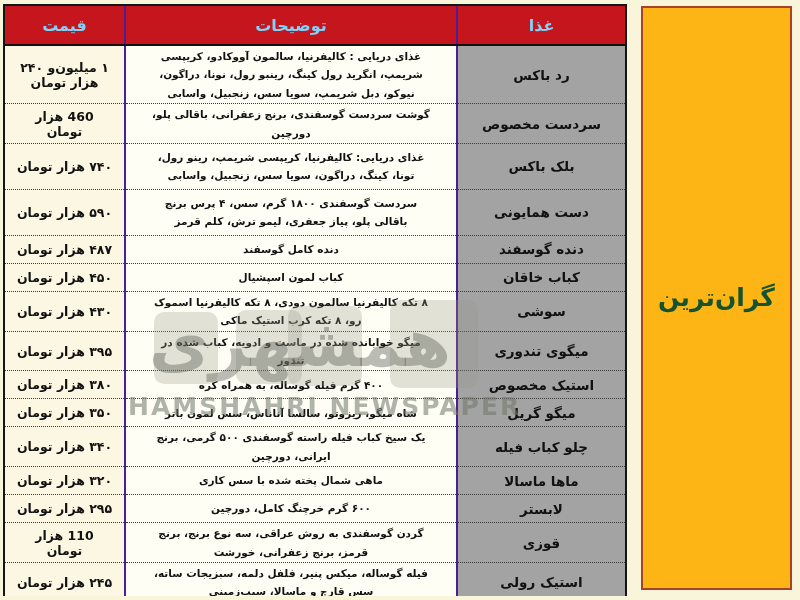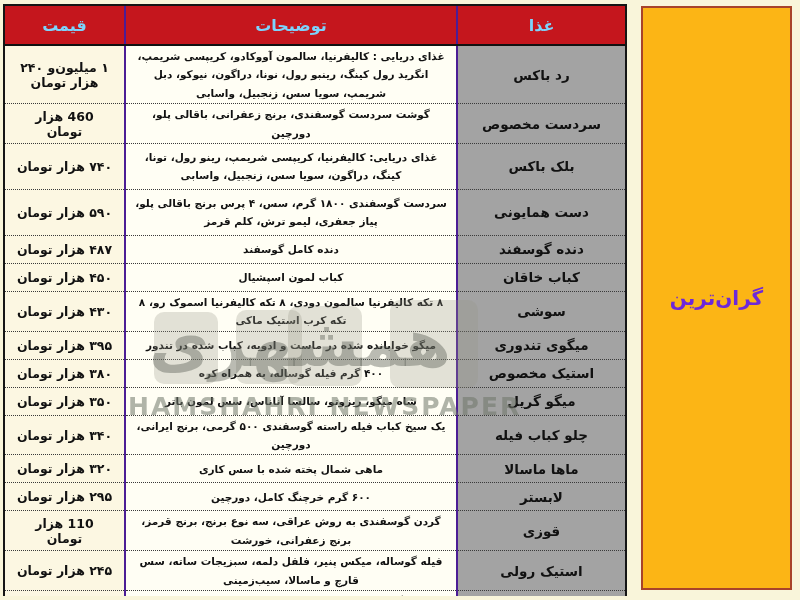--- a/index.html
+++ b/index.html
@@ -22,21 +22,21 @@
     letter-spacing:.5px;
   }
   th.food,td.food,th.desc,td.desc{border-left:2px solid #4c1d95;}
   tbody tr{height:28px;}
   tbody tr.tall{height:46px;}
   tbody td{
     border-top:1px dotted #3a3a3a;text-align:center;vertical-align:middle;
     font-weight:bold;color:#111;padding:0 11px;box-sizing:border-box;
   }
   td.food{background:#a3a3a3;font-size:13.5px;}
-  td.desc{background:#FFFEF4;font-size:10.5px;line-height:1.75;padding:1px 9px;}
+  td.desc{background:#FFFEF4;font-size:10.5px;line-height:1.75;padding:1px 24px;}
   td.price{background:#FCF7E2;font-size:12.5px;}
   
   .watermark{
     position:absolute;left:120px;top:300px;width:360px;height:125px;
     pointer-events:none;z-index:5;
   }
   .wm-tile{position:absolute;background:rgba(150,150,138,0.28);border-radius:10px;}
   .wm-tile.t1{right:2px;top:0;width:88px;height:88px;}
   .wm-tile.t2{right:118px;top:6px;width:74px;height:80px;}
   .wm-tile.t3{left:116px;top:10px;width:66px;height:74px;}
@@ -51,21 +51,21 @@
     font-size:25px;font-weight:bold;letter-spacing:2px;
     color:rgba(112,118,106,0.55);white-space:nowrap;
   }
   
   .sidebar{
     position:absolute;left:641px;top:6px;width:151px;height:584px;
     background:#FCB515;border:2px solid #A8432A;box-sizing:border-box;
     display:flex;align-items:center;justify-content:center;
   }
   .sidebar-title{
-    color:#6d28d9;font-weight:bold;font-size:20px;line-height:1.5;
+    color:#14532d;font-weight:bold;font-size:25px;line-height:1.5;
     text-align:left;direction:rtl;
   }
 </style>
 </head>
 <body>
 
 <div class="table-wrap">
   <table>
     <colgroup>
       <col class="c-food">

